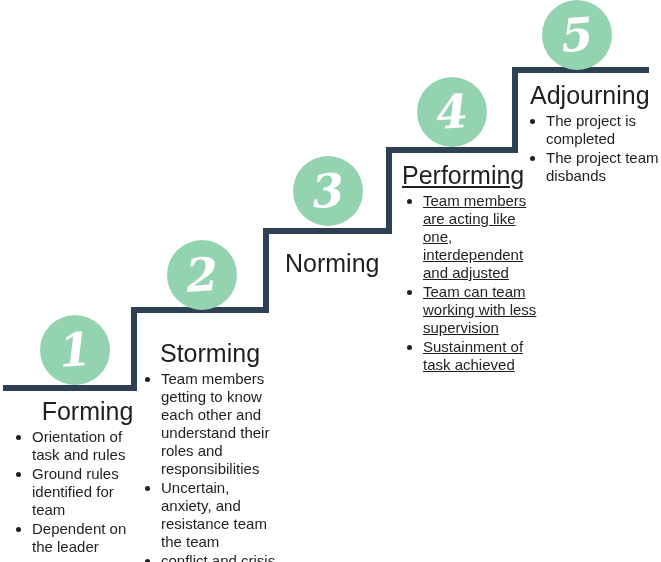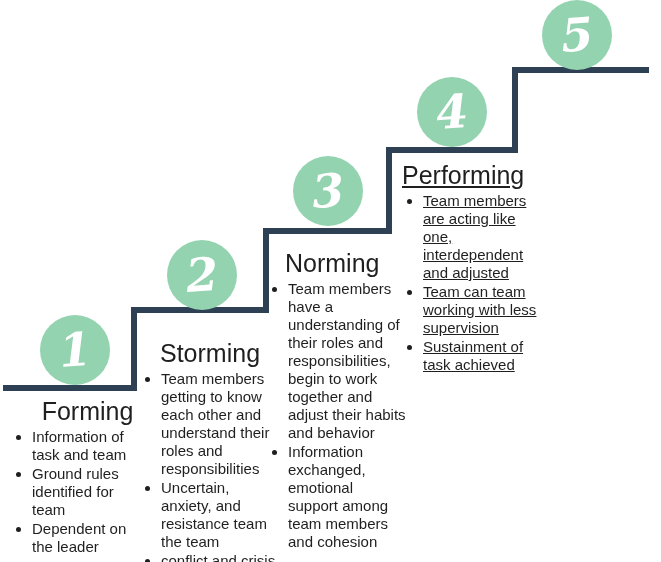--- a/index.html
+++ b/index.html
@@ -88,46 +88,49 @@
   <div class="stage-circle" id="circle-4">
     <span class="stage-number" style="color: rgb(255, 255, 255);">4</span>
   </div>
   <div class="stage-circle" id="circle-5">
     <span class="stage-number" style="color: rgb(255, 255, 255);">5</span>
   </div>
 
   <div class="stage-text" id="stage-1">
     <h2 class="stage-title">Forming</h2>
     <ul class="stage-bullets">
-      <li>Information of task and team</li>
+      <li>Orientation of task and rules</li>
       <li>Ground rules identified for team</li>
       <li>Dependent on the leader</li>
     </ul>
   </div>
 
   <div class="stage-text" id="stage-2">
     <h2 class="stage-title">Storming</h2>
     <ul class="stage-bullets">
       <li>Team members getting to know each other and understand their roles and responsibilities</li>
       <li>Uncertain, anxiety, and resistance team the team</li>
       <li>conflict and crisis among the team</li>
     </ul>
   </div>
 
   <div class="stage-text" id="stage-3">
     <h2 class="stage-title">Norming</h2>
-    <ul class="stage-bullets">
-      <li>Team members have a understanding of their roles and responsibilities, begin to work together and adjust their habits and behavior</li>
-      <li>Information exchanged, emotional support among team members and cohesion</li>
-    </ul>
   </div>
 
   <div class="stage-text" id="stage-4">
     <h2 class="stage-title">Performing</h2>
     <ul class="stage-bullets">
       <li>Team members are acting like one, interdependent and adjusted</li>
       <li>Team can team working with less supervision</li>
       <li>Sustainment of task achieved</li>
     </ul>
   </div>
 
+  <div class="stage-text" id="stage-5">
+    <h2 class="stage-title">Adjourning</h2>
+    <ul class="stage-bullets">
+      <li>The project is completed</li>
+      <li>The project team disbands</li>
+    </ul>
+  </div>
 
 </div>
 
 </body></html>

